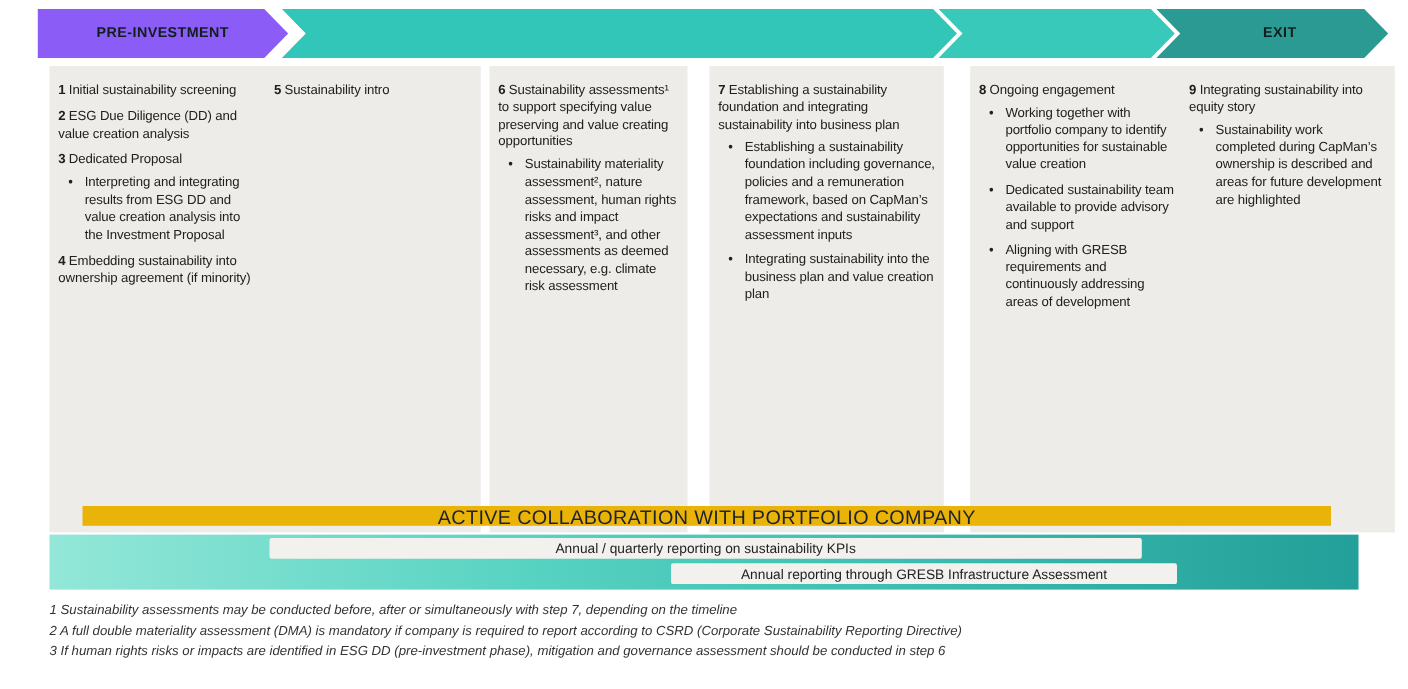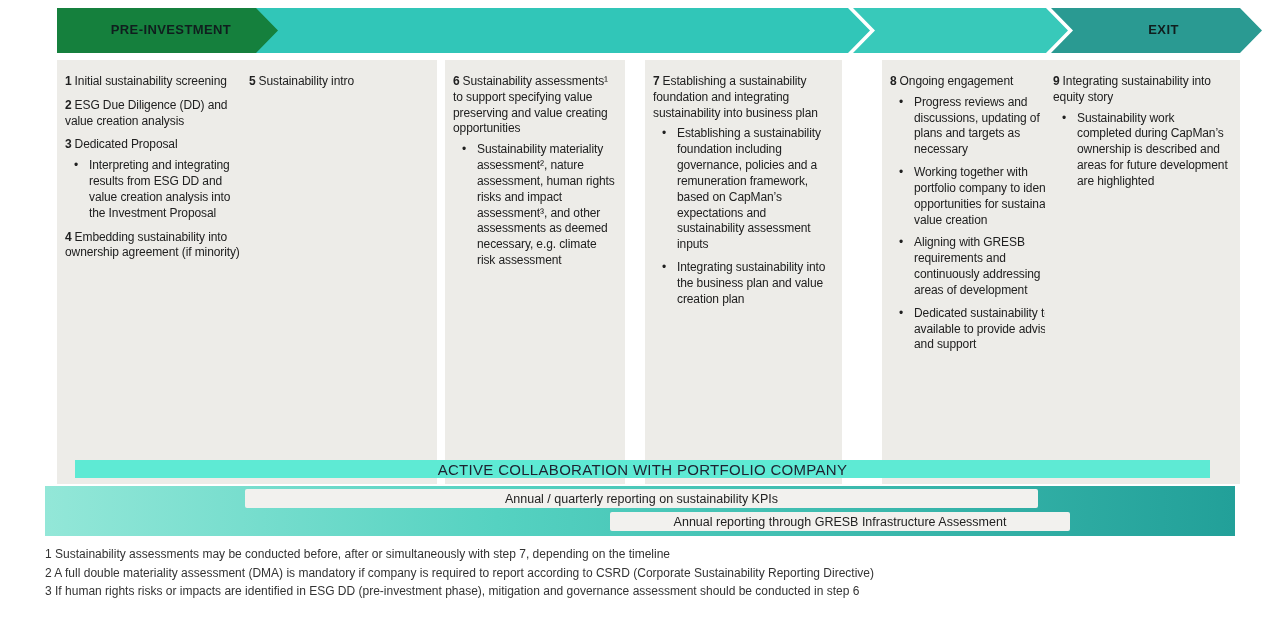--- a/index.html
+++ b/index.html
@@ -7,56 +7,56 @@
   body { font-family:"Liberation Sans","DejaVu Sans",sans-serif; color:#1b1b1b; }
   .canvas { position:relative; width:1280px; height:626px; background:#ffffff; overflow:hidden; }
 
   
   .arrow { position:absolute; top:8px; height:45px; display:flex; flex-direction:column;
            align-items:center; justify-content:center; text-align:center; }
   .arrow .lbl   { font-weight:bold; font-size:13px; letter-spacing:.4px; color:#101e1e; line-height:1.15; }
   .arrow .sub   { font-size:12.5px; letter-spacing:.4px; color:#000000; line-height:1.15;margin-top:12px; }
   .tip   { clip-path: polygon(0 0, calc(100% - 22px) 0, 100% 50%, calc(100% - 22px) 100%, 0 100%); }
   .chev  { clip-path: polygon(0 0, calc(100% - 22px) 0, 100% 50%, calc(100% - 22px) 100%, 0 100%, 22px 50%); gap: 48px; }
-  #arrow1 { left:57px;   width:228px; background:#15803d; }
+  #arrow1 { left:34px;   width:228px; background:#8b5cf6; }
   #arrow2 { left:256px;  width:614px; background:#31C6B8; padding-left:14px; }
   #arrow3 { left:853px;  width:215px; background:#38C9BA; padding-left:14px; }
   #arrow4 { left:1051px; width:211px; background:#2A9A92; padding-left:14px; }
 
   
   .col { position:absolute; top:60px; height:424px; background:#EDECE8; padding:6px 8px 0 8px;
          font-size:12px; line-height:1.32; letter-spacing:-0.1px; color:#202020; }
-  #col1 { left:57px;   width:196px; }
+  #col1 { left:45px;   width:196px; }
   #col2 { left:241px;  width:196px; }
   #col3 { left:445px;  width:180px; }
-  #col4 { left:645px;  width:197px; }
+  #col4 { left:645px;  width:213px; }
   #col5 { left:882px;  width:195px; }
-  #col6 { left:1045px; width:195px; }
+  #col6 { left:1073px; width:195px; }
   .step { margin:8px 0 5px 0; }
   .step .n { font-weight:bold; margin-right:3px; }
   .bullet { position:relative; padding-left:24px; margin:0 0 7px 0; }
   .bullet::before { content:"\2022"; position:absolute; left:9px; top:0; }
 
   
-  .collab { position:absolute; left:75px; top:460px; width:1135px; height:18px; background:#5eead4;
-            display:flex; align-items:flex-end; justify-content:center;
-            font-size:15px; letter-spacing:.3px; color:#1e2230; }
+  .collab { position:absolute; left:75px; top:460px; width:1135px; height:18px; background:#eab308;
+            display:flex; align-items:flex-start; justify-content:center;
+            font-size:18px; letter-spacing:.3px; color:#1e2230; }
 
   
   .band { position:absolute; left:45px; top:486px; width:1190px; height:50px;
           background:linear-gradient(90deg,#93E7D8 0%,#55D2C1 38%,#22A099 100%); }
   .band-bar { position:absolute; height:19px; background:#F2F1EE; border-radius:2px;
               display:flex; align-items:center; justify-content:center;
               font-size:12.5px; color:#222; }
   #band-bar1 { left:200px; top:3px;  width:793px; }
   #band-bar2 { left:533px; top:26px; width:460px;margin-left:32px; }
 
   
   .footnotes { position:absolute; left:45px; top:545px; width:1200px;
-               font-size:12px; line-height:18.5px; color:#333; }
+               font-style:italic; font-size:12px; line-height:18.5px; color:#333; }
 </style>
 </head>
 <body>
 
 <div class="canvas">
 
   <div class="arrow tip" id="arrow1">
     <span class="lbl">PRE-INVESTMENT</span>
   </div>
   <div class="arrow chev" id="arrow2">
@@ -89,24 +89,23 @@
   </div>
 
   <div class="col" id="col4">
     <p class="step"><span class="n">7</span><span>Establishing a sustainability foundation and integrating sustainability into business plan</span></p>
     <div class="bullet"><span>Establishing a sustainability foundation including governance, policies and a remuneration framework, based on CapMan’s expectations and sustainability assessment inputs</span></div>
     <div class="bullet"><span>Integrating sustainability into the business plan and value creation plan</span></div>
   </div>
 
   <div class="col" id="col5">
     <p class="step"><span class="n">8</span><span>Ongoing engagement</span></p>
-    <div class="bullet"><span>Progress reviews and discussions, updating of plans and targets as necessary</span></div>
     <div class="bullet"><span>Working together with portfolio company to identify opportunities for sustainable value creation</span></div>
+    <div class="bullet"><span>Dedicated sustainability team available to provide advisory and support</span></div>
     <div class="bullet"><span>Aligning with GRESB requirements and continuously addressing areas of development</span></div>
-    <div class="bullet"><span>Dedicated sustainability team available to provide advisory and support</span></div>
   </div>
 
   <div class="col" id="col6">
     <p class="step"><span class="n">9</span><span>Integrating sustainability into equity story</span></p>
     <div class="bullet"><span>Sustainability work completed during CapMan’s ownership is described and areas for future development are highlighted</span></div>
   </div>
 
   <div class="collab">
     <span>ACTIVE COLLABORATION WITH PORTFOLIO COMPANY</span>
   </div>

